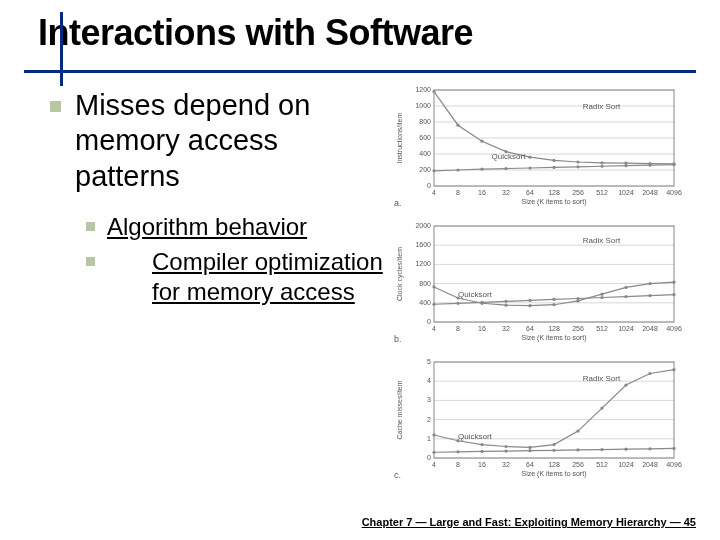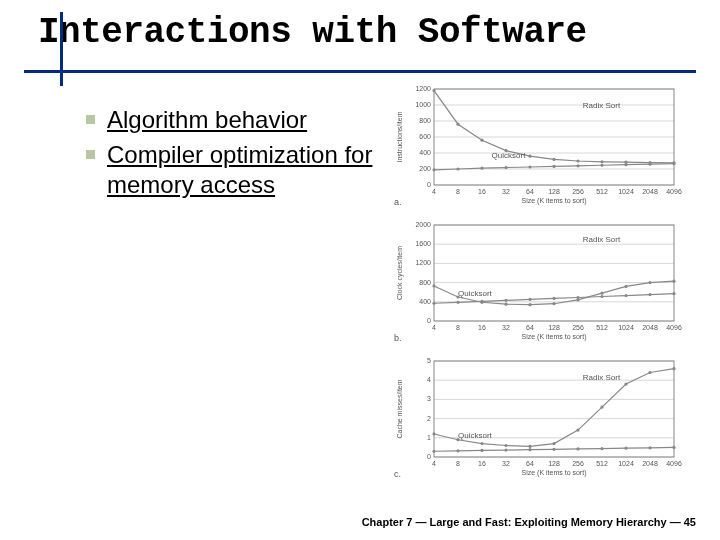--- a/index.html
+++ b/index.html
@@ -1,55 +1,59 @@
 <!DOCTYPE html>
 <html><head>
 <meta charset="utf-8">
 <style>
   * { margin: 0; padding: 0; box-sizing: border-box; }
   html, body { width: 720px; height: 540px; font-family: Arial, Helvetica, sans-serif; background: #fff; color: #000; }
   .slide { position: relative; width: 720px; height: 540px; padding: 12px 24px 10px 24px; }
-  .title-wrap { position: relative; font-family: Liberation Mono, monospace; }
+  .title-wrap { position: relative; }
   .title { font-size: 36px; font-weight: bold; letter-spacing: -0.5px; padding-left: 14px; }
   .rule-h { position: absolute; left: 0; right: 0; top: 58px; height: 3px; background: #002b7f; }
   .rule-v { position: absolute; left: 36px; top: 0; width: 3px; height: 74px; background: #002b7f; }
   .body { display: flex; margin-top: 28px; }
   .text-col { width: 362px; padding-left: 26px; padding-top: 6px; }
   .bullet-row { display: flex; }
   .sq { width: 11px; height: 11px; background: #b7c7a4; flex: 0 0 11px; margin-top: 13px; margin-right: 14px; }
   .sq-sm { width: 9px; height: 9px; background: #b7c7a4; flex: 0 0 9px; margin-top: 10px; margin-right: 12px; }
   .l1 { font-size: 29px; line-height: 1.22; }
   .sub { margin-left: 36px; margin-top: 18px; }
   .l2 { font-size: 24px; line-height: 1.22; text-decoration: underline; }
-  .sub .bullet-row + .bullet-row { margin-top: 6px; }
+  .sub .bullet-row + .bullet-row { margin-top: 6px; gap: 45px; }
   .charts-col { flex: 1; padding-left: 6px; padding-top: 0; text-align: right; }
   .chart { position: relative; margin-bottom: 6px; }
   .chart svg { display: block; }
   .axis { stroke: #888; stroke-width: 1; fill: none; }
   .grid { stroke: #d8d8d8; stroke-width: 1; }
   .tick-lbl { font: 7px Arial; fill: #555; }
   .axis-lbl { font: 7px Arial; fill: #555; }
   .series-lbl { font: 8px Arial; fill: #555; }
   .pt { fill: #888; }
   .line { stroke: #888; stroke-width: 1.2; fill: none; }
   .panel-letter { font: 9px Arial; fill: #555; }
-  .footer { position: absolute; bottom: 12px; right: 24px; font-size: 11px; font-weight: bold; }
+  .footer { position: absolute; bottom: 12px; right: 24px; font-size: 11px; font-weight: bold; text-decoration: underline; }
 </style>
 </head>
 <body>
 
 <div class="slide">
   <div class="title-wrap">
     <div class="rule-v"></div>
     <div class="title">Interactions with Software</div>
     <div class="rule-h"></div>
   </div>
 
   <div class="body">
     <div class="text-col">
+      <div class="bullet-row">
+        <div class="sq"></div>
+        <div class="l1">Misses depend on memory access patterns</div>
+      </div>
       <div class="sub">
         <div class="bullet-row">
           <div class="sq-sm"></div>
           <div class="l2">Algorithm behavior</div>
         </div>
         <div class="bullet-row">
           <div class="sq-sm"></div>
           <div class="l2">Compiler optimization for memory access</div>
         </div>
       </div>

